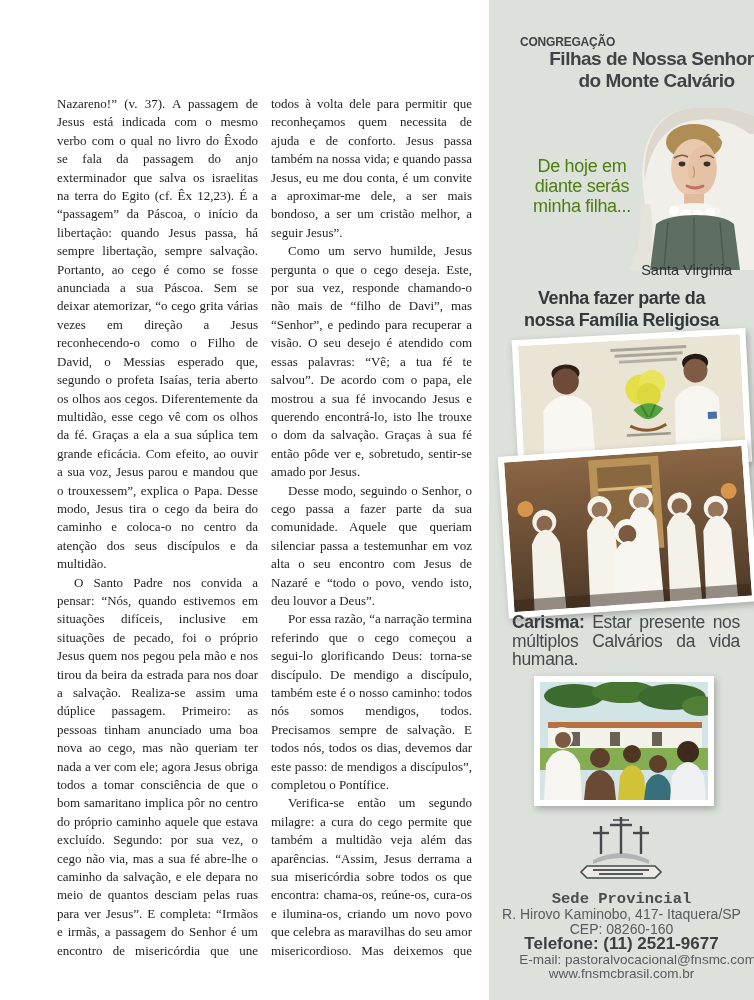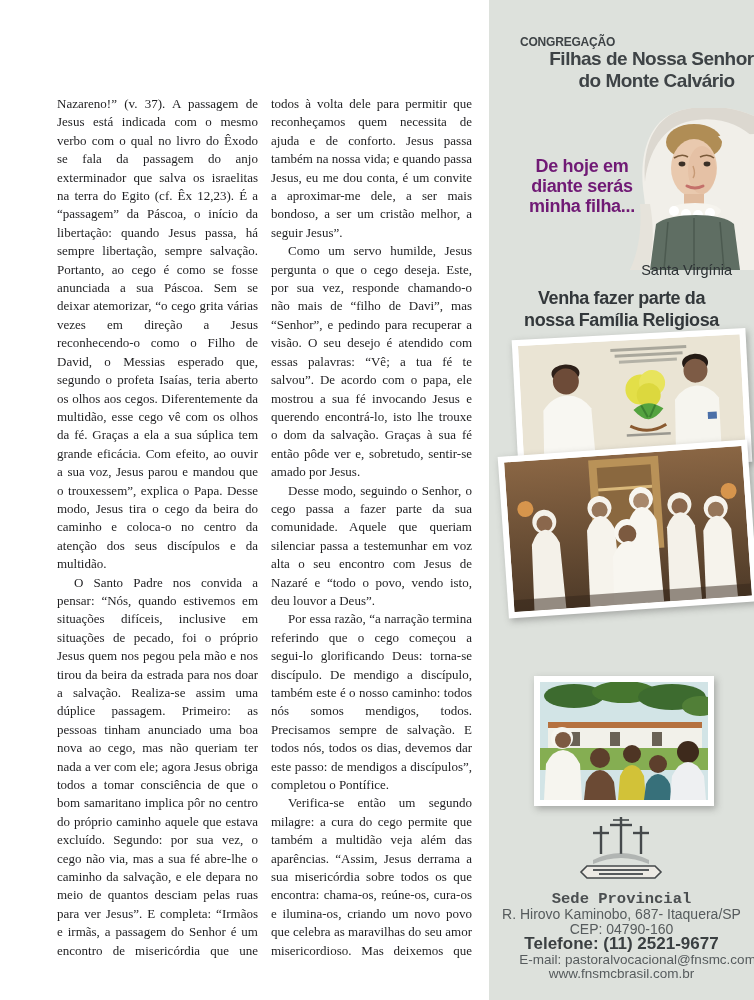--- a/index.html
+++ b/index.html
@@ -20,21 +20,21 @@
   .sidebar{
     position:absolute;left:489px;top:0;width:265px;height:1000px;
     background:#dde1dc;overflow:hidden;
     font-family:"Liberation Sans",sans-serif;color:#3f4447;
   }
   .sb-kicker{position:absolute;left:31px;top:35px;font-size:12px;font-weight:bold;
     color:#3e4346;letter-spacing:-0.2px;}
   .sb-title{position:absolute;left:0;top:48px;width:100%;text-align:center;
     font-size:19px;font-weight:bold;color:#3e4346;line-height:22px;letter-spacing:-0.5px;padding-left:35px;}
   .sb-quote{position:absolute;left:23px;top:156px;width:140px;text-align:center;
-    font-size:18px;font-weight:bold;color:#701a75;line-height:20px;letter-spacing:-0.3px;}
+    font-size:18px;font-weight:normal;color:#4d7c0f;line-height:20px;letter-spacing:-0.3px;}
   .sb-caption{position:absolute;right:22px;top:262px;font-size:14.5px;color:#2c3134;}
   .sb-invite{position:absolute;left:0;top:287px;width:100%;text-align:center;
     font-size:18px;font-weight:bold;color:#33383b;line-height:22px;letter-spacing:-0.4px;}
   .portrait{position:absolute;left:135px;top:108px;width:130px;height:162px;}
 
   .photo{position:absolute;background:#fff;padding:6px;
     box-shadow:2px 3px 7px rgba(60,60,60,.35);}
   .photo-inner{display:block;}
   .photo1{left:26px;top:334px;transform:rotate(-3deg);}
   .photo2{left:14px;top:448px;transform:rotate(-4deg);}
@@ -165,20 +165,21 @@
         <circle cx="208" cy="62" r="8" fill="#96765a"></circle>
         <path d="M192,150 L194,82 q6,-14 14,-14 q8,0 14,14 L224,150 Z" fill="#f6f3ec"></path>
         <circle cx="118" cy="78" r="13" fill="#f8f6f0"></circle>
         <circle cx="118" cy="80" r="9" fill="#7c5a40"></circle>
         <path d="M100,150 L102,102 q7,-15 16,-15 q9,0 16,15 L134,150 Z" fill="#f8f6f0"></path>
       </g>
       <rect x="0" y="138" width="238" height="12" fill="#33261a" opacity="0.5"></rect>
     </svg>
   </div>
 
+  <div class="sb-carisma"><b>Carisma:</b><span> Estar presente nos múltiplos Calvários da vida humana.</span></div>
 
   <div class="photo photo3">
     <svg class="photo-inner" width="168" height="118" viewBox="0 0 168 118">
       <rect width="168" height="118" fill="#d2e4e6"></rect>
       <ellipse cx="34" cy="14" rx="30" ry="12" fill="#3d6b2f"></ellipse>
       <ellipse cx="84" cy="10" rx="32" ry="11" fill="#46762f"></ellipse>
       <ellipse cx="132" cy="15" rx="34" ry="13" fill="#3d6b2f"></ellipse>
       <ellipse cx="160" cy="24" rx="18" ry="10" fill="#517f37"></ellipse>
       <rect x="8" y="44" width="154" height="24" fill="#f2f1ea"></rect>
       <rect x="8" y="40" width="154" height="6" fill="#b5713f"></rect>
@@ -210,18 +211,18 @@
       <path d="M62,12 L62,40"></path>
         <path d="M54,19 L70,19"></path>
     </g>
     <path d="M14,46 Q42,32 70,46 L70,50 Q42,38 14,50 Z" fill="#70747666"></path>
     <path d="M8,52 L76,52 L82,58 L76,64 L8,64 L2,58 Z" fill="#eceae4" stroke="#45494b" stroke-width="1.6"></path>
     <rect x="14" y="55" width="56" height="2" fill="#55595b"></rect>
     <rect x="20" y="59" width="44" height="2" fill="#55595b"></rect>
   </svg>
 
   <div class="sb-contact c-sede">Sede Provincial</div>
-  <div class="sb-contact c-address">R. Hirovo Kaminobo, 687- Itaquera/SP</div>
-  <div class="sb-contact c-cep">CEP: 04790-160</div>
+  <div class="sb-contact c-address">R. Hirovo Kaminobo, 417- Itaquera/SP</div>
+  <div class="sb-contact c-cep">CEP: 08260-160</div>
   <div class="sb-contact c-phone">Telefone: (11) 2521-9677</div>
   <div class="sb-contact c-email">E-mail: pastoralvocacional@fnsmc.com.br</div>
   <div class="sb-contact c-site">www.fnsmcbrasil.com.br</div>
 </div>
 
 </body></html>

